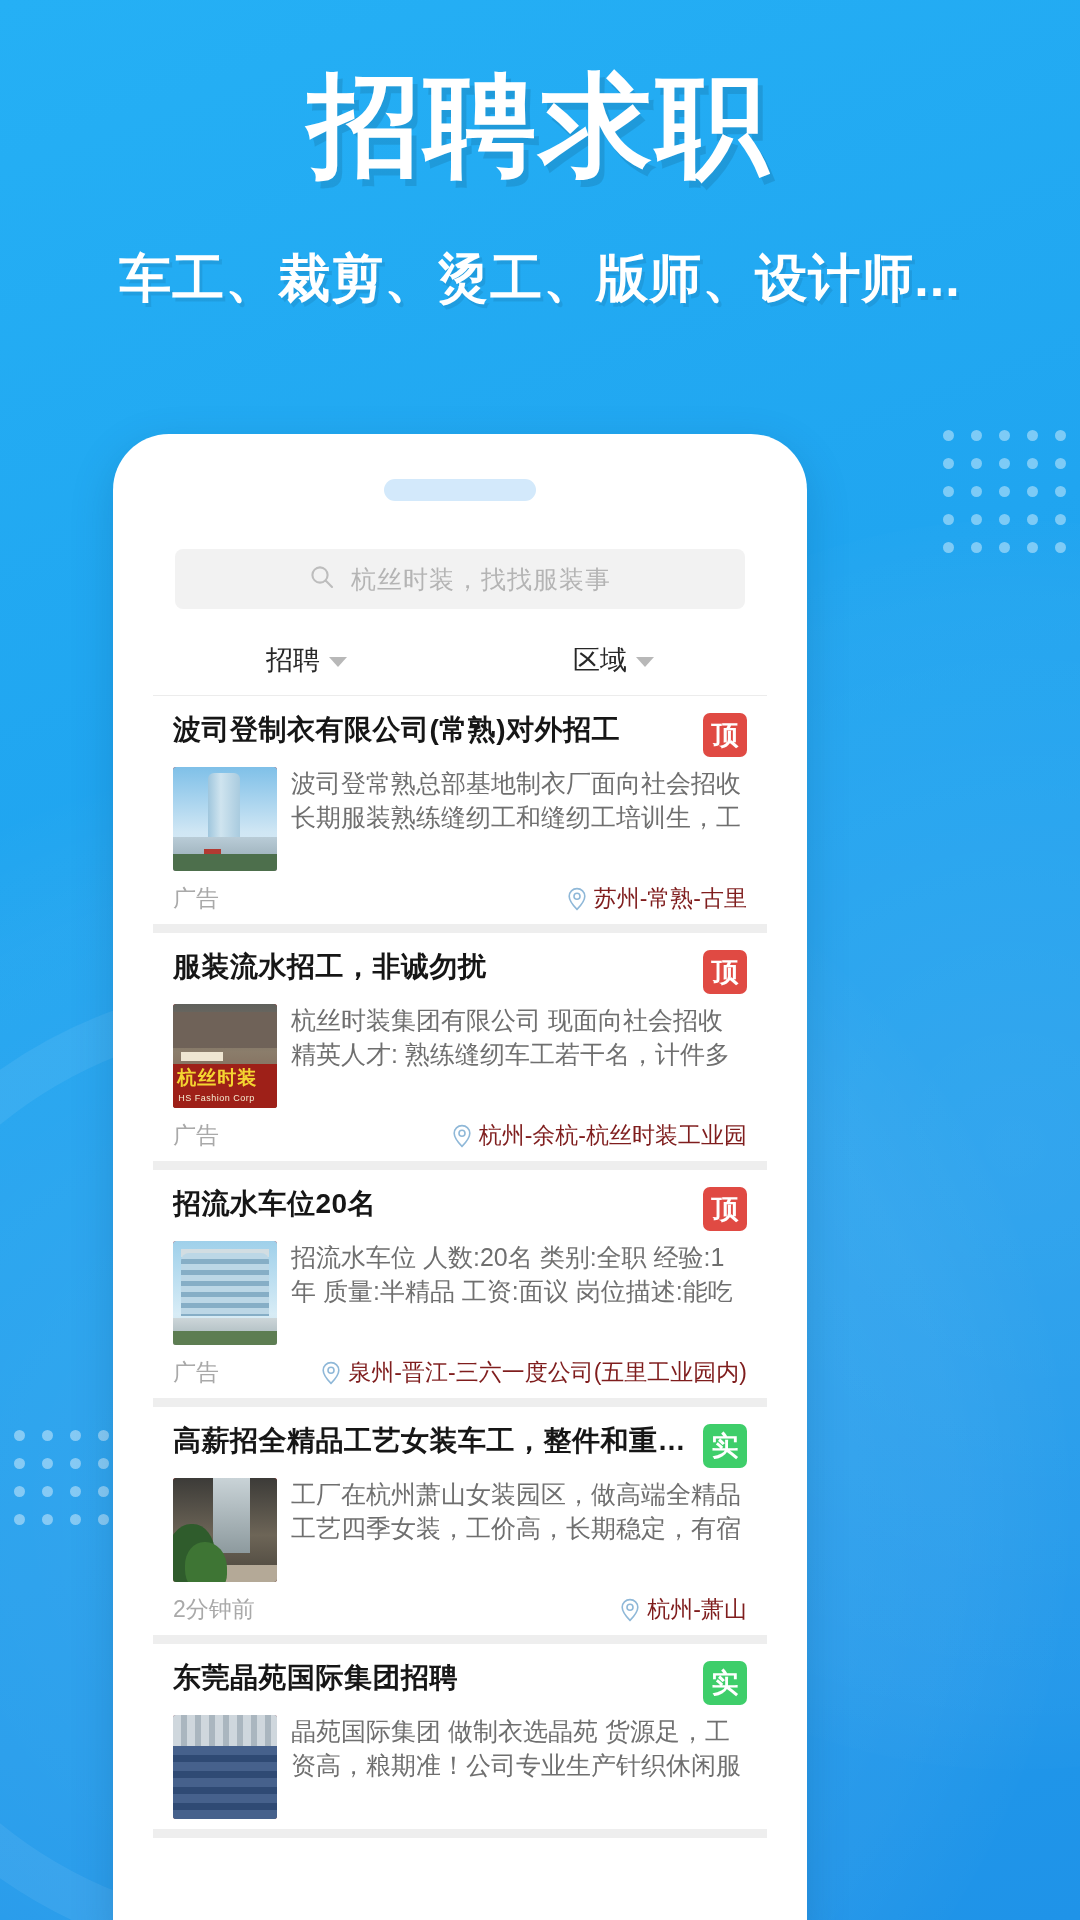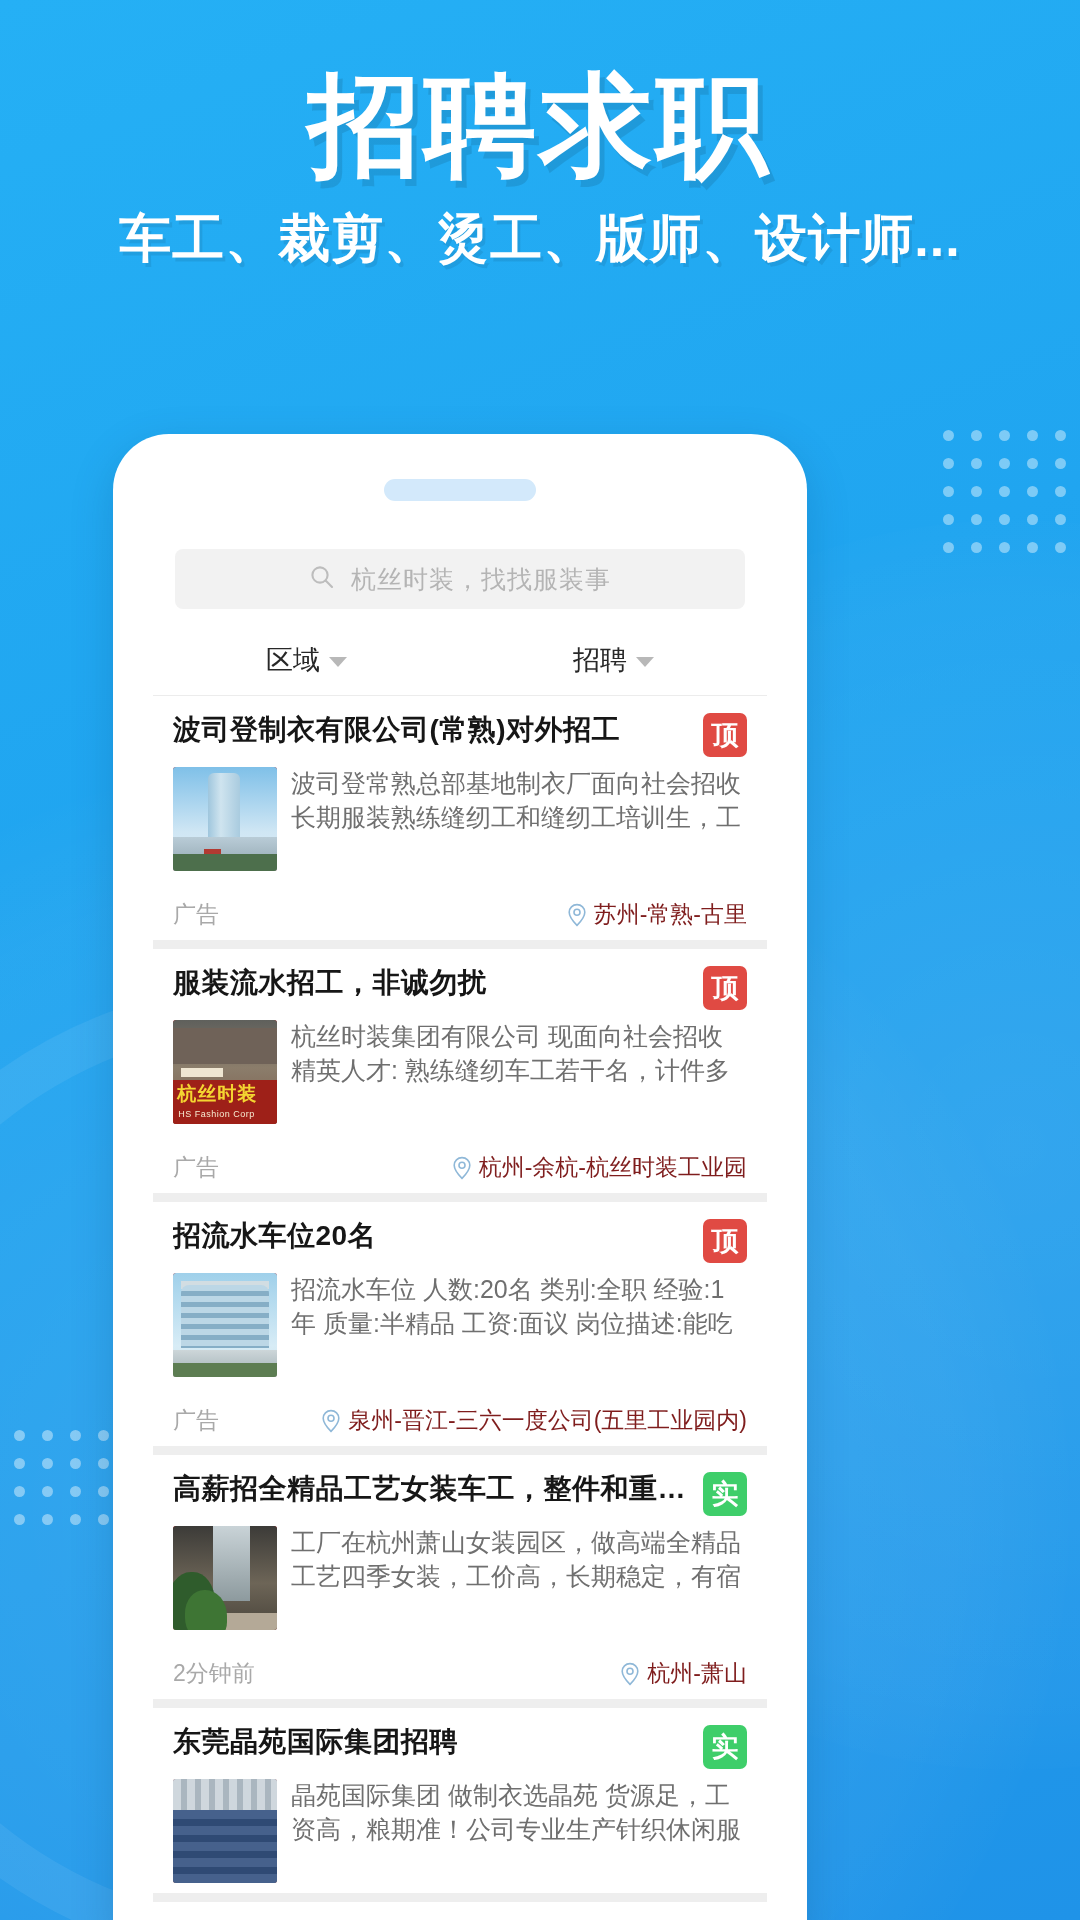--- a/index.html
+++ b/index.html
@@ -87,21 +87,21 @@
   .hero-title {
     font-size: 112px;
     line-height: 1.08;
     font-weight: bold;
     color: #ffffff;
     letter-spacing: 4px;
     text-shadow: 5px 7px 0 rgba(0,0,0,0.10);
     margin: 0;
   }
   .hero-sub {
-    margin-top: 16px;
+    margin-top: 56px;
     color: #ffffff;
     font-size: 52px;
     font-weight: bold;
     line-height: 1.36;
     letter-spacing: 1px;
     text-shadow: 3px 4px 0 rgba(0,0,0,0.08);
   }
   .hero-sub div { white-space: nowrap; }
 
   
@@ -280,21 +280,21 @@
     font-size: 25px;
     line-height: 1.35;
     color: #6f6f6f;
     overflow: hidden;
     max-height: 70px;
   }
   .card-foot {
     display: flex;
     align-items: center;
     justify-content: space-between;
-    margin-top: 28px;
+    margin-top: 12px;
     font-size: 23px;
     color: #a9a9a9;
   }
   .card-loc {
     display: flex;
     align-items: center;
     gap: 7px;
     color: #7f1d1d;
   }
 
@@ -411,25 +411,25 @@
               <circle cx="11" cy="11" r="7.6" fill="none" stroke="#bdbdbd" stroke-width="2.1"></circle>
               <path d="M16.6 16.6 L23 23" stroke="#bdbdbd" stroke-width="2.1" stroke-linecap="round"></path>
             </svg>
           </span>
           <span class="search-placeholder">杭丝时装，找找服装事</span>
         </div>
       </div>
 
       <div class="filters">
         <div class="filter">
+          <span>招聘</span>
+          <span class="caret"></span>
+        </div>
+        <div class="filter">
           <span>区域</span>
-          <span class="caret"></span>
-        </div>
-        <div class="filter">
-          <span>招聘</span>
           <span class="caret"></span>
         </div>
       </div>
 
       <div class="list">
 
         <div class="card">
           <div class="card-head">
             <div class="card-title">波司登制衣有限公司(常熟)对外招工</div>
             <div class="badge top">顶</div>

